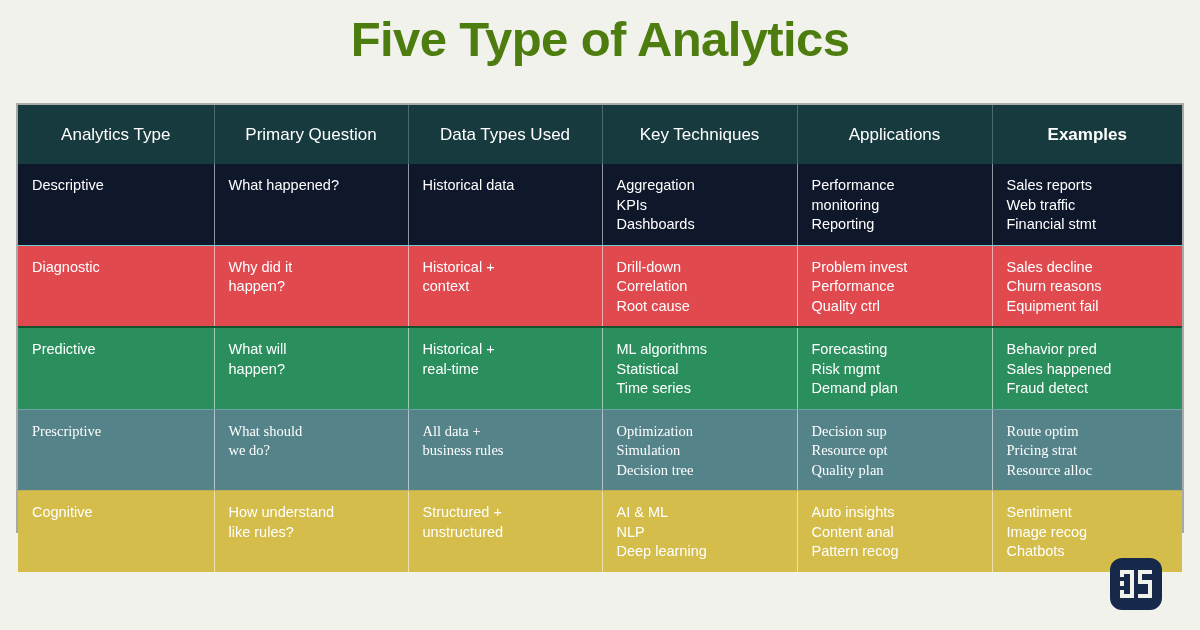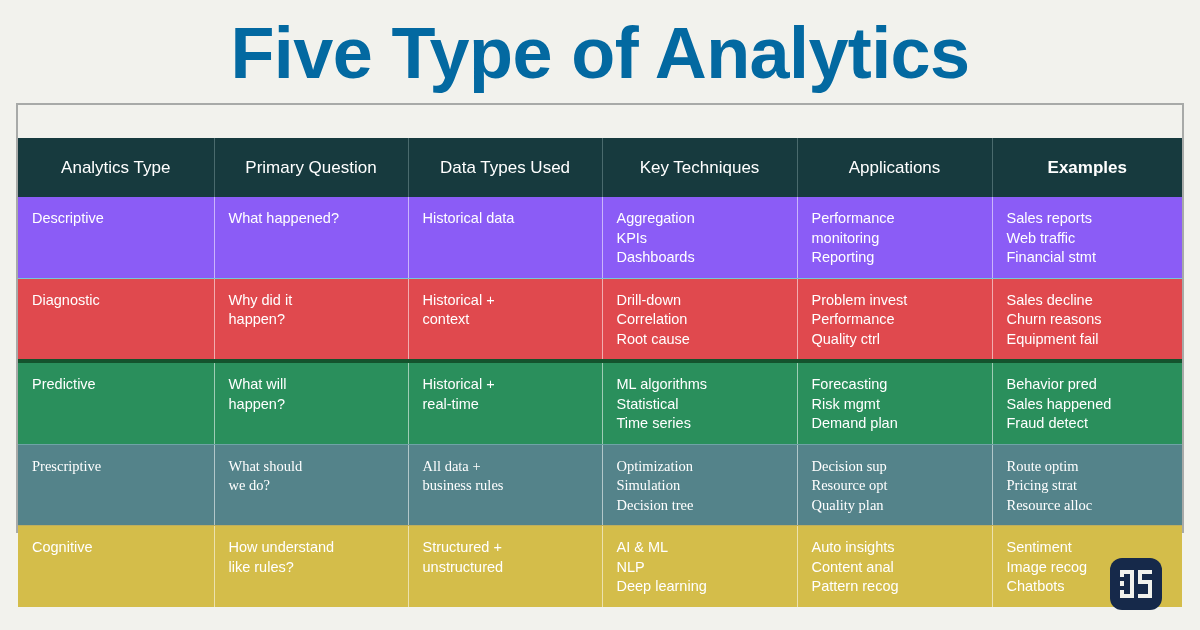--- a/index.html
+++ b/index.html
@@ -24,23 +24,23 @@
   }
 
   
   .title-wrap {
     width: 100%;
     padding-top: 11px;
     text-align: center;
   }
 
   .title {
-    font-size: 72px;
+    font-size: 49px;
     font-weight: bold;
-    color: #0369a1;
+    color: #4d7c0f;
     letter-spacing: -0.6px;
     line-height: 1.18;
     font-family: "Liberation Sans", sans-serif;
   }
 
   
   .table-wrap {
     position: absolute;
     left: 16px;
     top: 103px;
@@ -48,21 +48,20 @@
     height: 430px;
     border: 2px solid #a8aaa8;
     background: #f2f2ed;
   }
 
   table.analytics {
     width: 100%;
     height: 100%;
     border-collapse: collapse;
     table-layout: fixed;
-    margin-top: 33px;
   }
 
   table.analytics col.c0 { width: 196px; }
   table.analytics col.c1 { width: 194px; }
   table.analytics col.c2 { width: 194px; }
   table.analytics col.c3 { width: 195px; }
   table.analytics col.c4 { width: 195px; }
   table.analytics col.c5 { width: 190px; }
 
   thead th {
@@ -84,28 +83,28 @@
     color: #ffffff;
     font-size: 14.5px;
     line-height: 19.5px;
     border-right: 1px solid rgba(255,255,255,0.55);
     height: 74px;
   }
   tbody td:last-child { border-right: none; }
 
   tbody td .line { display: block; white-space: nowrap; }
 
-  tbody tr.r-descriptive  td { background: #8b5cf6; }
+  tbody tr.r-descriptive  td { background: #0f172a; }
   tbody tr.r-diagnostic   td { background: #e0494e; }
   tbody tr.r-predictive   td { background: #2a8f5c; }
   tbody tr.r-prescriptive td { background: #54838a; font-family: Liberation Serif, serif; }
   tbody tr.r-cognitive    td { background: #d4bd4a; height: 76px; }
 
   tbody tr.r-descriptive  td { border-bottom: 1px solid #74c9d6; }
-  tbody tr.r-diagnostic   td { border-bottom: 4px solid #14532d; }
+  tbody tr.r-diagnostic   td { border-bottom: 2px solid #14532d; }
   tbody tr.r-predictive   td { border-bottom: 1px solid #6fa3a6; }
   tbody tr.r-prescriptive td { border-bottom: 1px solid #bfae5c; }
   tbody tr.r-cognitive    td { border-bottom: none; }
 
   
   .logo {
     position: absolute;
     left: 1110px;
     top: 558px;
     width: 52px;

